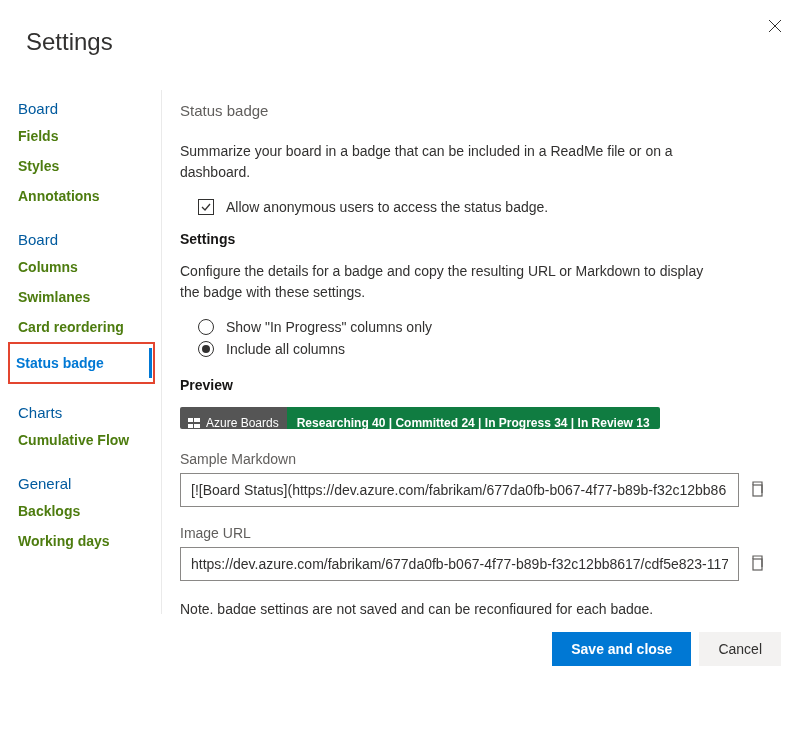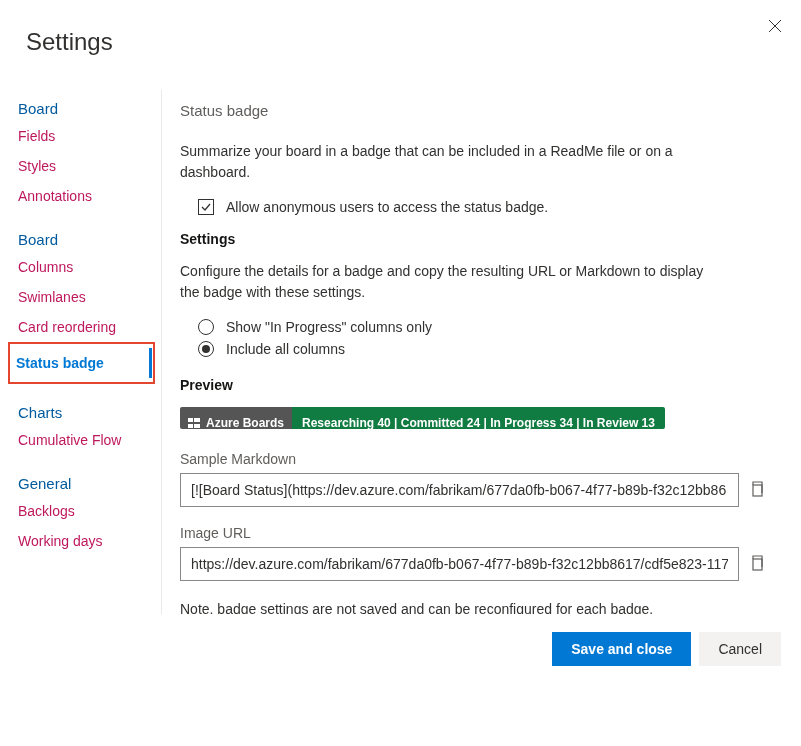--- a/index.html
+++ b/index.html
@@ -29,22 +29,22 @@
     border-right: 1px solid #eaeaea;
     overflow-y: auto;
   }
   .nav-section { margin-top: 14px; }
   .nav-section:first-child { margin-top: 4px; }
   .nav-head {
     color: #005a9e; font-size: 15px; font-weight: 400;
     padding: 6px 0 4px 4px; cursor: default;
   }
   .nav-item {
-    color: #be185d; font-size: 14px;
-    padding: 7px 0 7px 4px; cursor: pointer;
+    color: #4d7c0f; font-size: 14px;
+    padding: 7px 0 7px 4px; cursor: pointer; font-weight: bold;
   }
   .nav-item.active {
     color: #0078d4; font-weight: 600;
     position: relative;
   }
   .nav-indicator {
     position: absolute; right: -1px; top: 0; bottom: 0;
     width: 3px; background: #0078d4;
   }
   .highlight-box {
@@ -73,21 +73,21 @@
     background: #323130;
   }
   
   .badge {
     display: flex; align-items: stretch; height: 22px;
     font-size: 12px; border-radius: 2px; overflow: hidden;
     width: fit-content; margin-bottom: 22px;
   }
   .badge-left {
     background: #555; color: #fff; display: flex; align-items: center;
-    gap: 6px; padding: 16px 8px; font-weight: 700;
+    gap: 6px; padding: 16px 8px; font-weight: 400;
   }
   .badge-right {
     background: #107c41; color: #fff; display: flex; align-items: center;
     padding: 16px 10px; font-weight: 600;
   }
   .badge-icon { width: 12px; height: 12px; fill: #fff; }
   .field-label { color: #605e5c; font-size: 14px; margin-bottom: 6px; }
   .field-row { display: flex; align-items: center; gap: 10px; margin-bottom: 18px; }
   .text-input {
     flex: 1; height: 34px; border: 1px solid #8a8886;

